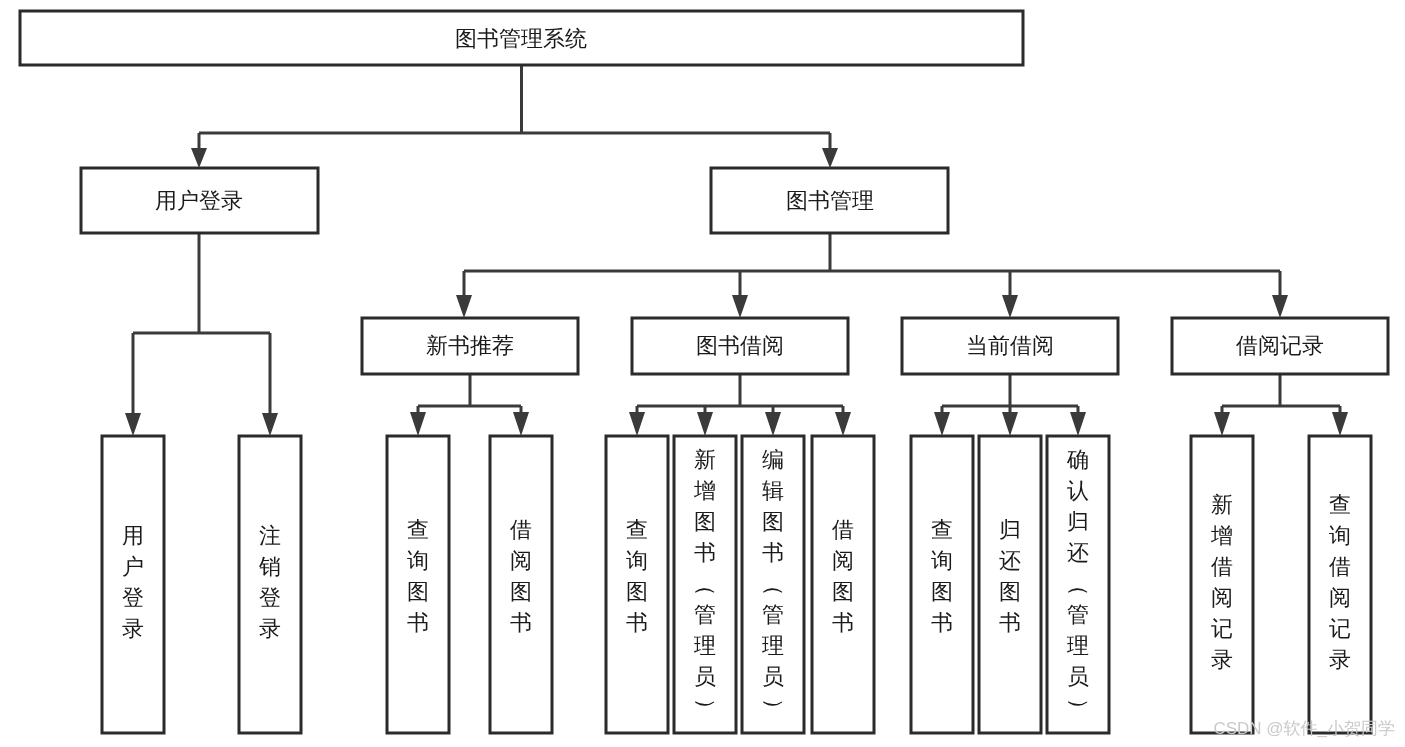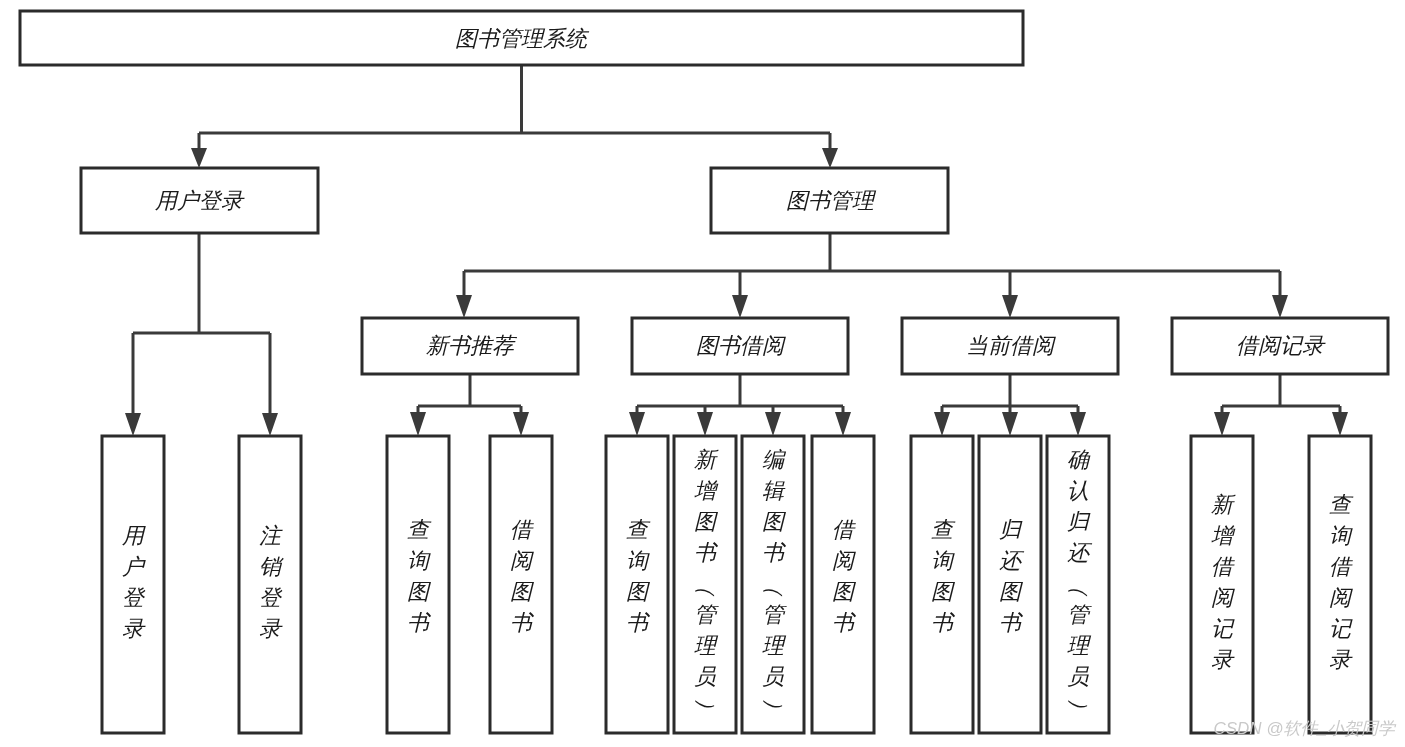--- a/index.html
+++ b/index.html
@@ -11,21 +11,20 @@
     width: 1405px;
     height: 747px;
     font-family: "Liberation Sans", "DejaVu Sans", sans-serif;
     overflow: hidden;
     position: relative;
   }
   #diagram-root {
     position: relative;
     width: 1405px;
     height: 747px;
-    font-style: italic;
   }
   svg#flow-svg {
     position: absolute;
     top: 0;
     left: 0;
     width: 1405px;
     height: 747px;
     display: block;
   }
   .node-rect {

